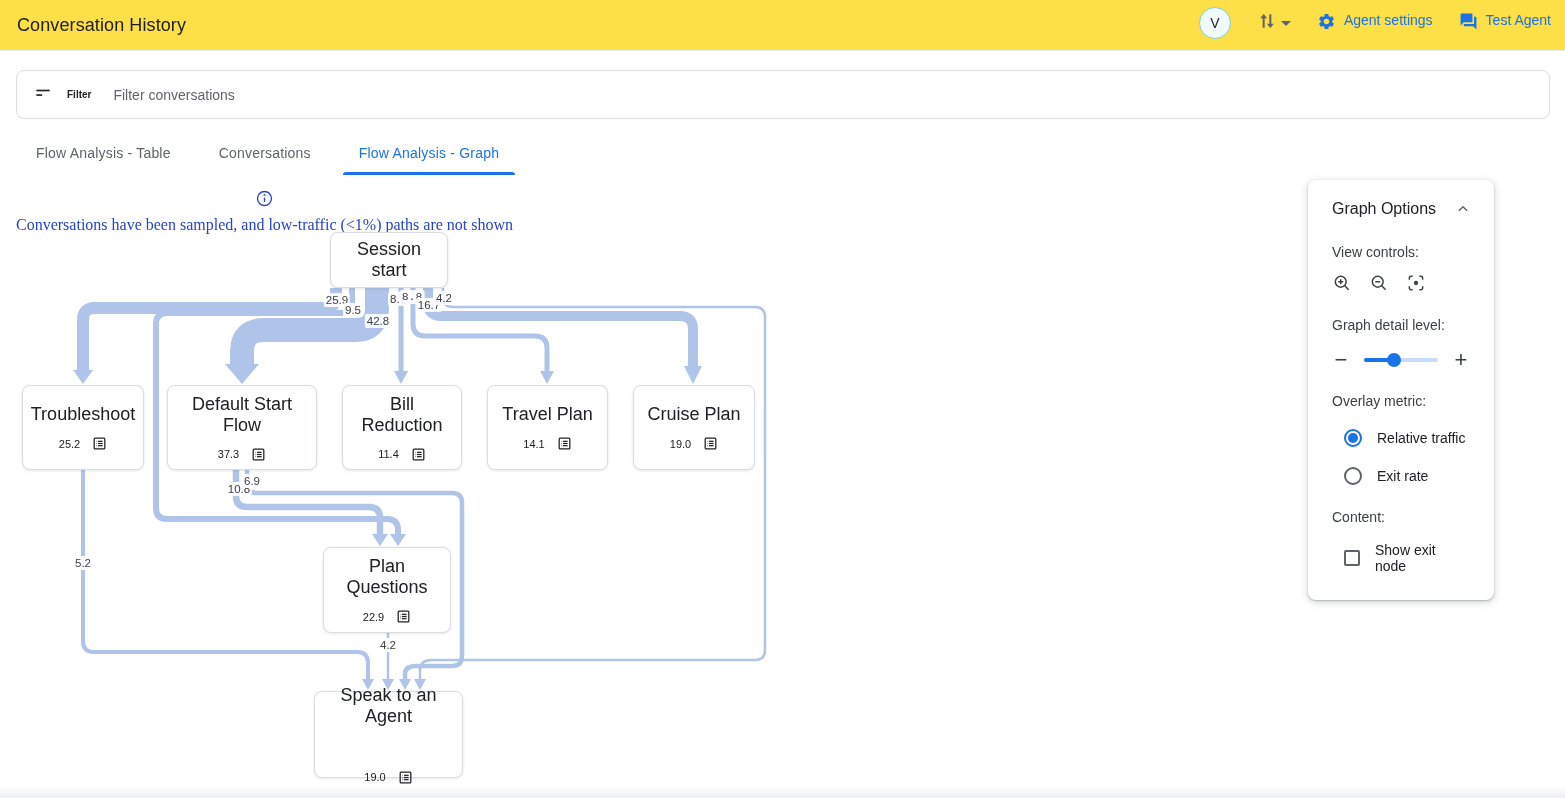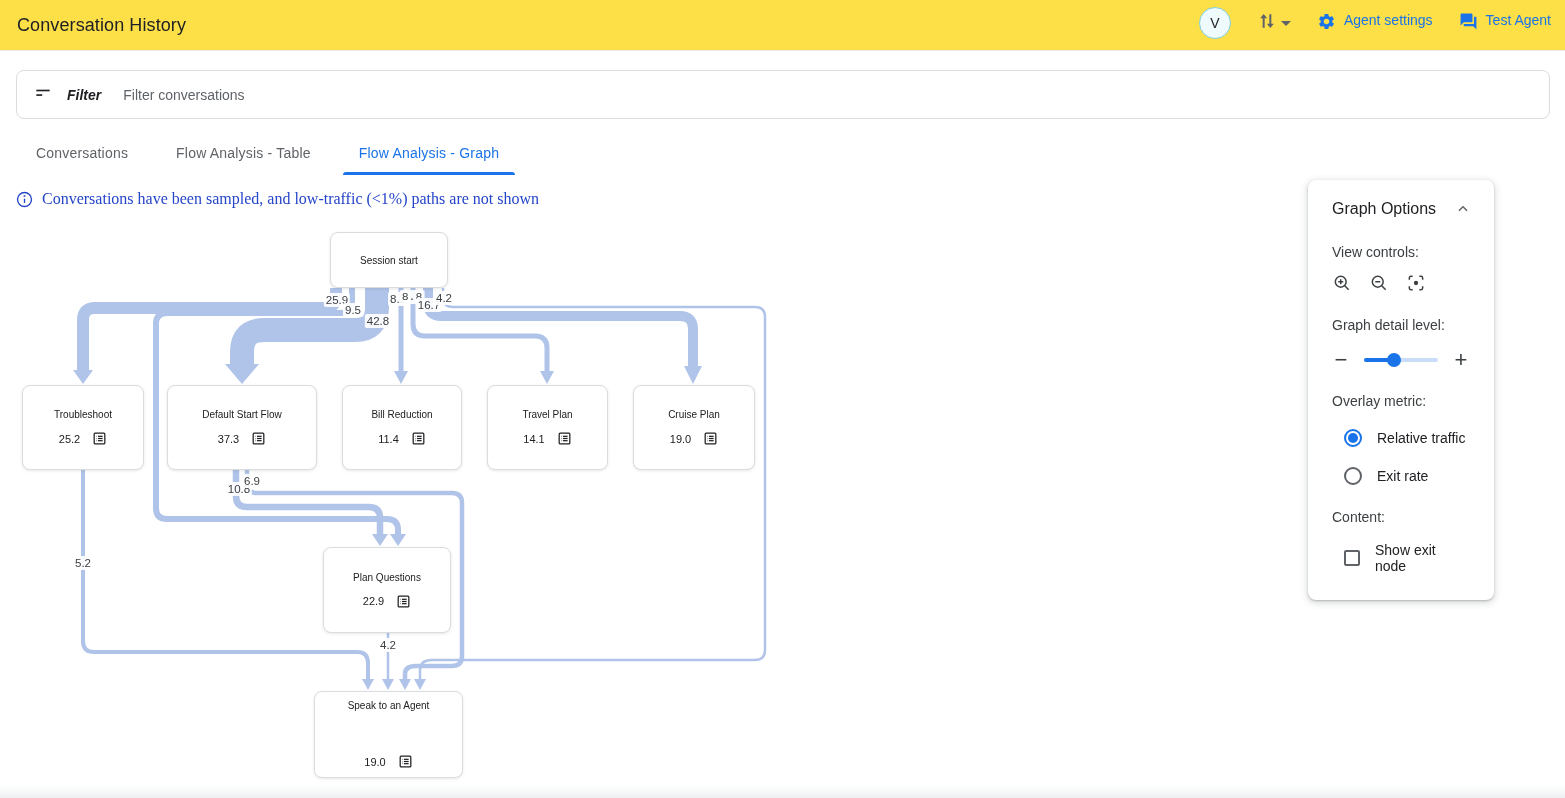--- a/index.html
+++ b/index.html
@@ -16,46 +16,46 @@
     display:flex; align-items:center; justify-content:center; font-size:14px; color:#1f1f1f; cursor:pointer;}
   .sort-btn { display:flex; align-items:center; gap:4px; cursor:pointer; }
   .caret { width:0; height:0; border-left:5px solid transparent; border-right:5px solid transparent;
     border-top:5px solid #5f6368; margin-top:2px;}
   .hdr-link { display:flex; align-items:flex-start; gap:8px; color:#1a73e8; font-size:14px; font-weight:500; cursor:pointer;}
 
   
   .filter-bar { position:absolute; top:70px; left:16px; width:1534px; height:49px;
     border:1px solid #dadce0; border-radius:8px; display:flex; align-items:center; background:#fff;}
   .filter-icon { margin:0 14px 0 16px; }
-  .filter-label { font-size:14px; font-weight:700; color:#202124; margin-right:22px;font-style:italic;}
+  .filter-label { font-size:10px; font-weight:700; color:#202124; margin-right:22px;}
   .filter-input { border:none; outline:none; font-size:14px; color:#3c4043; flex:1;
     font-family:"Liberation Sans", sans-serif;}
   .filter-input::placeholder { color:#5f6368; opacity:1;}
 
   
   .tabs { position:absolute; top:133px; left:20px; display:flex; }
   .tab { font-size:14px; font-weight:500; color:#5f6368; padding:12px 16px 14px 16px; cursor:pointer;
     position:relative; margin-right:16px; letter-spacing:.2px;}
   .tab.active { color:#1a73e8; }
   .tab.active::after { content:""; position:absolute; left:0; right:0; bottom:0; height:3px;
     background:#1a73e8; border-radius:3px 3px 0 0;}
 
   
   .notice { position:absolute; top:190px; left:16px; display:flex; align-items:center; gap:9px;
-    color:#2545c8; font-family:"Liberation Serif", serif; font-size:16px;}
+    color:#2545c8; font-family:"Liberation Serif", serif; font-size:16px;flex-direction:column;}
 
   
   .graph { position:absolute; inset:0; z-index:1; }
   .edges { position:absolute; left:0; top:0; }
   .edge-label { position:absolute; transform:translate(-50%,-50%); font-size:11.5px; color:#3c4043;
     background:rgba(255,255,255,.92); padding:0 2px; border-radius:2px; z-index:3; line-height:14px;}
   .node { position:absolute; background:#fff; border:1px solid #dadce0; border-radius:8px;
     box-shadow:0 1px 3px rgba(60,64,67,.12); z-index:4; display:flex; flex-direction:column;
     align-items:center; justify-content:center; cursor:pointer;}
-  .node-title { font-size:10px; color:#202124; text-align:center; padding:0 6px;}
+  .node-title { font-size:18px; color:#202124; text-align:center; padding:0 6px;}
   .node-meta { display:flex; align-items:center; gap:12px; margin-top:11px;}
   .node-value { font-size:11px; color:#202124; }
   .list-icon { display:flex; cursor:pointer; }
 
   
   .panel { position:absolute; top:180px; left:1308px; width:186px; background:#fff;
     border-radius:8px; box-shadow:0 1px 2px rgba(60,64,67,.3), 0 2px 6px 2px rgba(60,64,67,.15);
     padding:20px 24px 26px 24px; z-index:20;}
   .panel-head { display:flex; align-items:center; justify-content:space-between; }
   .panel-title { font-size:16px; color:#202124; }
@@ -126,22 +126,22 @@
       <svg width="20" height="20" viewBox="0 0 24 24" stroke="#202124" stroke-width="2" fill="none">
         <line x1="4" y1="9" x2="20" y2="9"></line>
           <line x1="4" y1="14.5" x2="11" y2="14.5"></line>
       </svg>
     </span>
     <span class="filter-label">Filter</span>
     <input class="filter-input" value="" placeholder="Filter conversations" style="">
   </div>
 
   <div class="tabs">
+    <div class="tab">Flow Analysis - Table</div>
     <div class="tab">Conversations</div>
-    <div class="tab">Flow Analysis - Table</div>
     <div class="tab active">Flow Analysis - Graph</div>
   </div>
 
   <div class="notice">
     <span style="display:flex;">
       <svg width="17" height="17" viewBox="0 0 20 20" fill="none" stroke="#2545c8" stroke-width="1.6">
         <circle cx="10" cy="10" r="8.2"></circle>
         <line x1="10" y1="9" x2="10" y2="14"></line>
         <circle cx="10" cy="6" r="0.4" fill="#2545c8"></circle>
       </svg>

